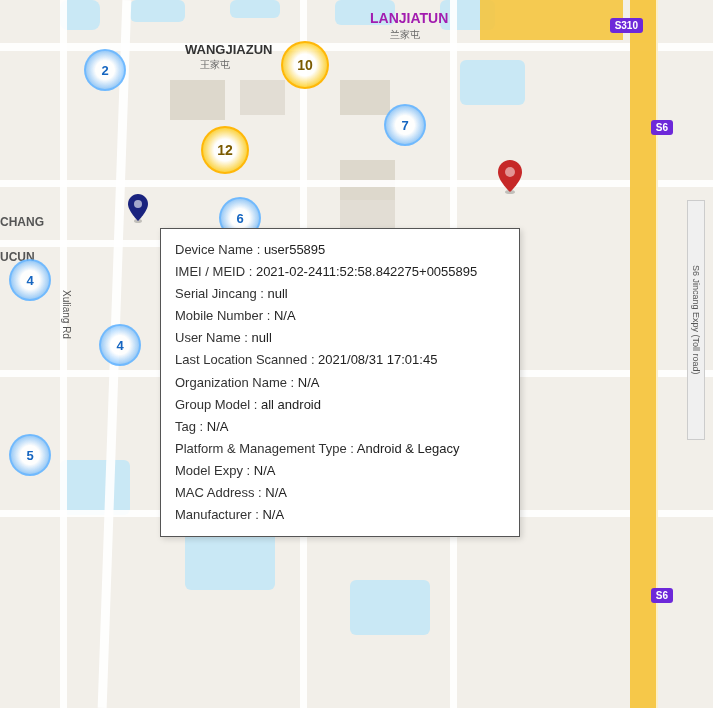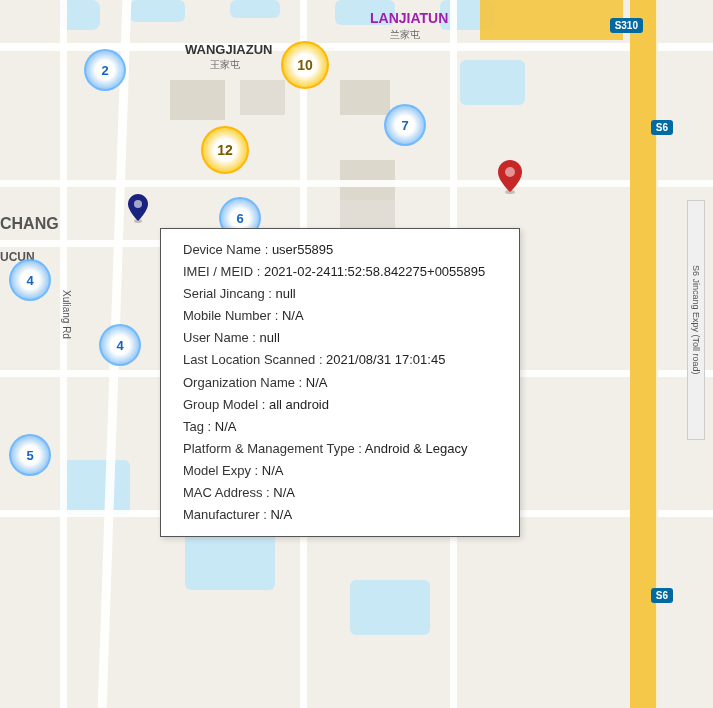--- a/index.html
+++ b/index.html
@@ -44,21 +44,21 @@
     }
     .map-label-cn {
       font-size: 10px;
       color: #666;
       text-align: center;
     }
 
     
     .road-sign {
       position: absolute;
-      background: #0369a1;
+      background: #6d28d9;
       color: white;
       font-size: 10px;
       font-weight: bold;
       padding: 2px 5px;
       border-radius: 3px;
     }
     .road-sign-s310 { top: 18px; right: 70px; }
 
     
     .cluster-marker {
@@ -99,21 +99,20 @@
       font-size: 13px;
       line-height: 1.7;
       color: #222;
       min-width: 360px;
       z-index: 100;
       box-shadow: 2px 2px 6px rgba(0,0,0,0.15);
     }
 
     .info-popup .info-line {
       display: block;
-      margin-left: 8px;
     }
     .info-popup .info-label {
       font-weight: normal;
       color: #333;
     }
 
   </style>
 </head>
 <body>
 
@@ -160,22 +159,22 @@
 
   <div style="position:absolute;top:0;right:90px;left:480px;height:40px;background:#f5c540;opacity:0.9;"></div>
 
   <div class="road-sign road-sign-s310">S310</div>
   <div class="road-sign" style="top:120px;right:40px;">S6</div>
   <div class="road-sign" style="bottom:105px;right:40px;">S6</div>
 
   <div class="map-label" style="top:10px;left:370px;font-size:14px;font-weight:bold;color:#a21caf;">LANJIATUN</div>
   <div class="map-label map-label-cn" style="top:28px;left:390px;">兰家屯</div>
   <div class="map-label" style="top:42px;left:185px;font-size:13px;font-weight:bold;color:#333;">WANGJIAZ<span style="font-size:13px;">U</span>N</div>
-  <div class="map-label map-label-cn" style="top:58px;left:210px;">王家屯</div>
-  <div class="map-label" style="top:215px;left:0;font-size:16px;font-weight:bold;color:#555;">CHANG</div>
+  <div class="map-label map-label-cn" style="top:58px;left:200px;">王家屯</div>
+  <div class="map-label" style="top:215px;left:0;font-size:12px;font-weight:bold;color:#555;">CHANG</div>
   <div class="map-label" style="top:250px;left:0;font-size:12px;font-weight:bold;color:#555;text-align:right;">UCUN</div>
 
   <div class="map-label" style="top:290px;left:72px;font-size:10px;color:#555;transform:rotate(90deg);transform-origin:left top;">Xuliang Rd</div>
 
   <div id="clusters-container">
       <div class="cluster-marker cluster-blue" style="width: 42px; height: 42px; top: 70px; left: 105px; font-size: 13px;">2</div>
       <div class="cluster-marker cluster-yellow" style="width: 48px; height: 48px; top: 65px; left: 305px; font-size: 14px;">10</div>
       <div class="cluster-marker cluster-yellow" style="width: 48px; height: 48px; top: 150px; left: 225px; font-size: 14px;">12</div>
       <div class="cluster-marker cluster-blue" style="width: 42px; height: 42px; top: 125px; left: 405px; font-size: 13px;">7</div>
       <div class="cluster-marker cluster-blue" style="width: 42px; height: 42px; top: 218px; left: 240px; font-size: 13px;">6</div>

